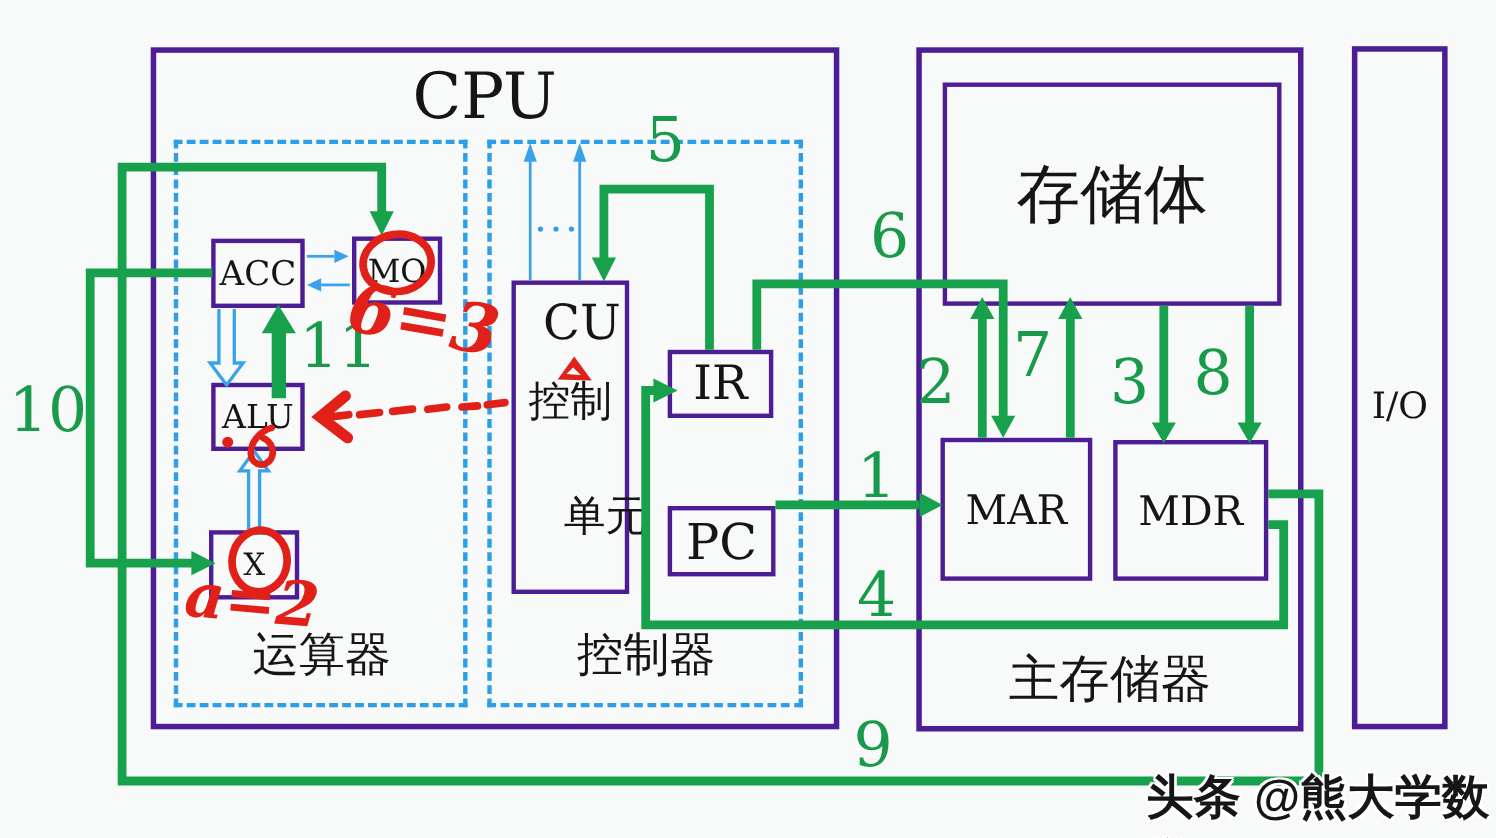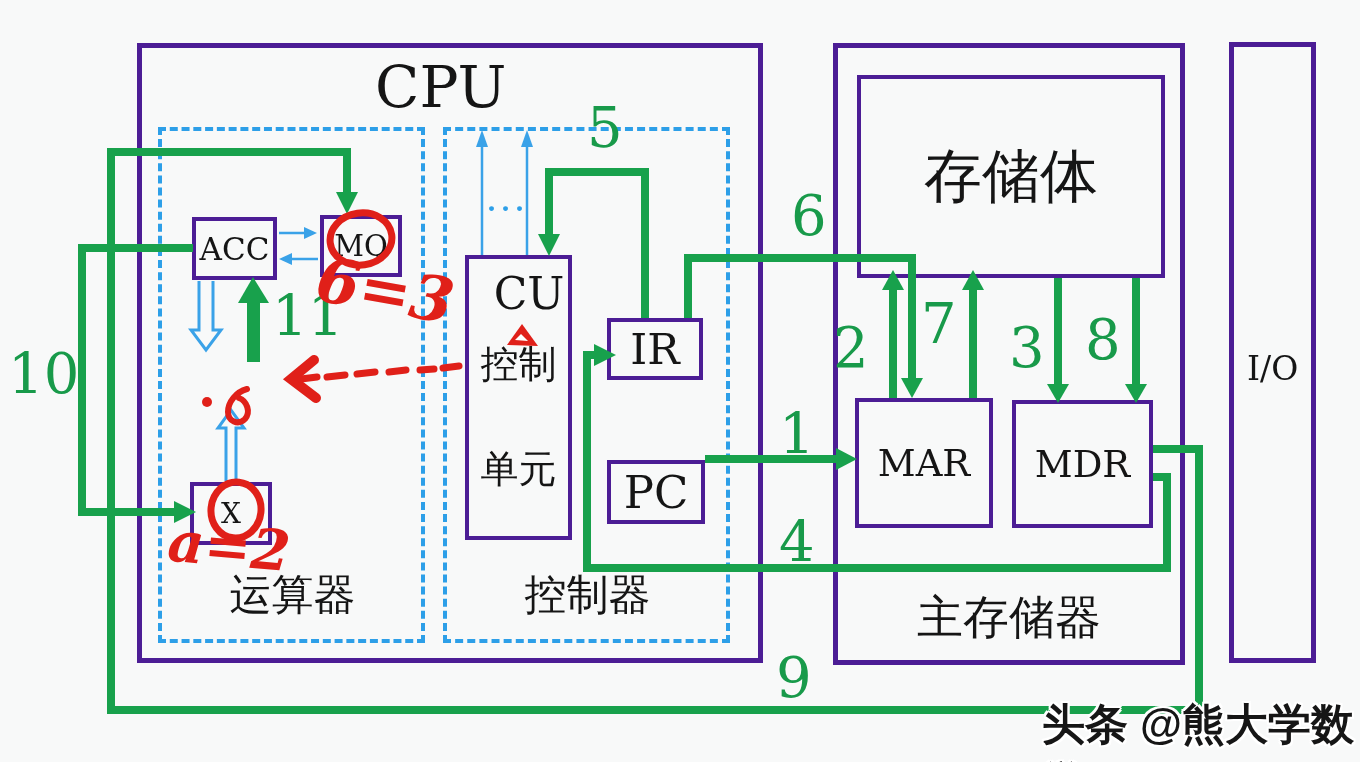--- a/index.html
+++ b/index.html
@@ -34,20 +34,23 @@
   <div class="box dashed" style="left:443px;top:127px;width:287px;height:516px;"></div>
   <div class="box thick" style="left:833px;top:43px;width:352px;height:622px;"></div>
   <div class="box thick" style="left:1229px;top:42px;width:87px;height:621px;"></div>
 
   <div class="box reg" style="left:192px;top:217px;width:85px;height:63px;font-size:31px;">
       <span>ACC</span>
     </div>
   <div class="box reg" style="left:320px;top:215px;width:82px;height:62px;font-size:29px;">
       <span>MQ</span>
     </div>
+  <div class="box reg" style="left:192px;top:348px;width:85px;height:62px;font-size:30px;">
+      <span>ALU</span>
+    </div>
   <div class="box reg" style="left:190px;top:482px;width:82px;height:63px;font-size:28px;">
       <span>X</span>
     </div>
   <div class="box" style="left:465px;top:255px;width:107px;height:285px;"></div>
   <div class="box reg" style="left:607px;top:318px;width:96px;height:62px;font-size:43px;">
       <span>IR</span>
     </div>
   <div class="box reg" style="left:607px;top:460px;width:98px;height:64px;font-size:45px;">
       <span>PC</span>
     </div>
@@ -61,21 +64,21 @@
       <span>MDR</span>
     </div>
 
   <div class="lbl ctr" style="left:225px;top:574px;width:135px;font-size:42px;">运算器</div>
   <div class="lbl" style="left:375px;top:58px;font-size:58px;">CPU</div>
   <div class="lbl ctr" style="left:520px;top:574px;width:135px;font-size:42px;">控制器</div>
   <div class="lbl ctr" style="left:914px;top:594px;width:190px;font-size:46px;">主存储器</div>
   <div class="lbl" style="left:1247px;top:352px;font-size:33px;">I/O</div>
   <div class="lbl ctr" style="left:465px;top:272px;width:128px;font-size:44px;">CU</div>
   <div class="lbl ctr" style="left:465px;top:345px;width:107px;font-size:38px;">控制</div>
-  <div class="lbl ctr" style="left:465px;top:450px;width:107px;font-size:38px;">单元</div>
+  <div class="lbl ctr" style="left:465px;top:450px;width:107px;font-size:38px;padding-left:32px;">单元</div>
   <div class="lbl dots ctr" style="left:478px;top:196px;width:60px;">···</div>
 
   <div class="num" style="left:779px;top:406px;">1</div>
   <div class="num" style="left:833px;top:320px;">2</div>
   <div class="num" style="left:1009px;top:320px;">3</div>
   <div class="num" style="left:779px;top:514px;">4</div>
   <div class="num" style="left:587px;top:100px;">5</div>
   <div class="num" style="left:791px;top:188px;">6</div>
   <div class="num" style="left:921px;top:296px;">7</div>
   <div class="num" style="left:1085px;top:312px;">8</div>

